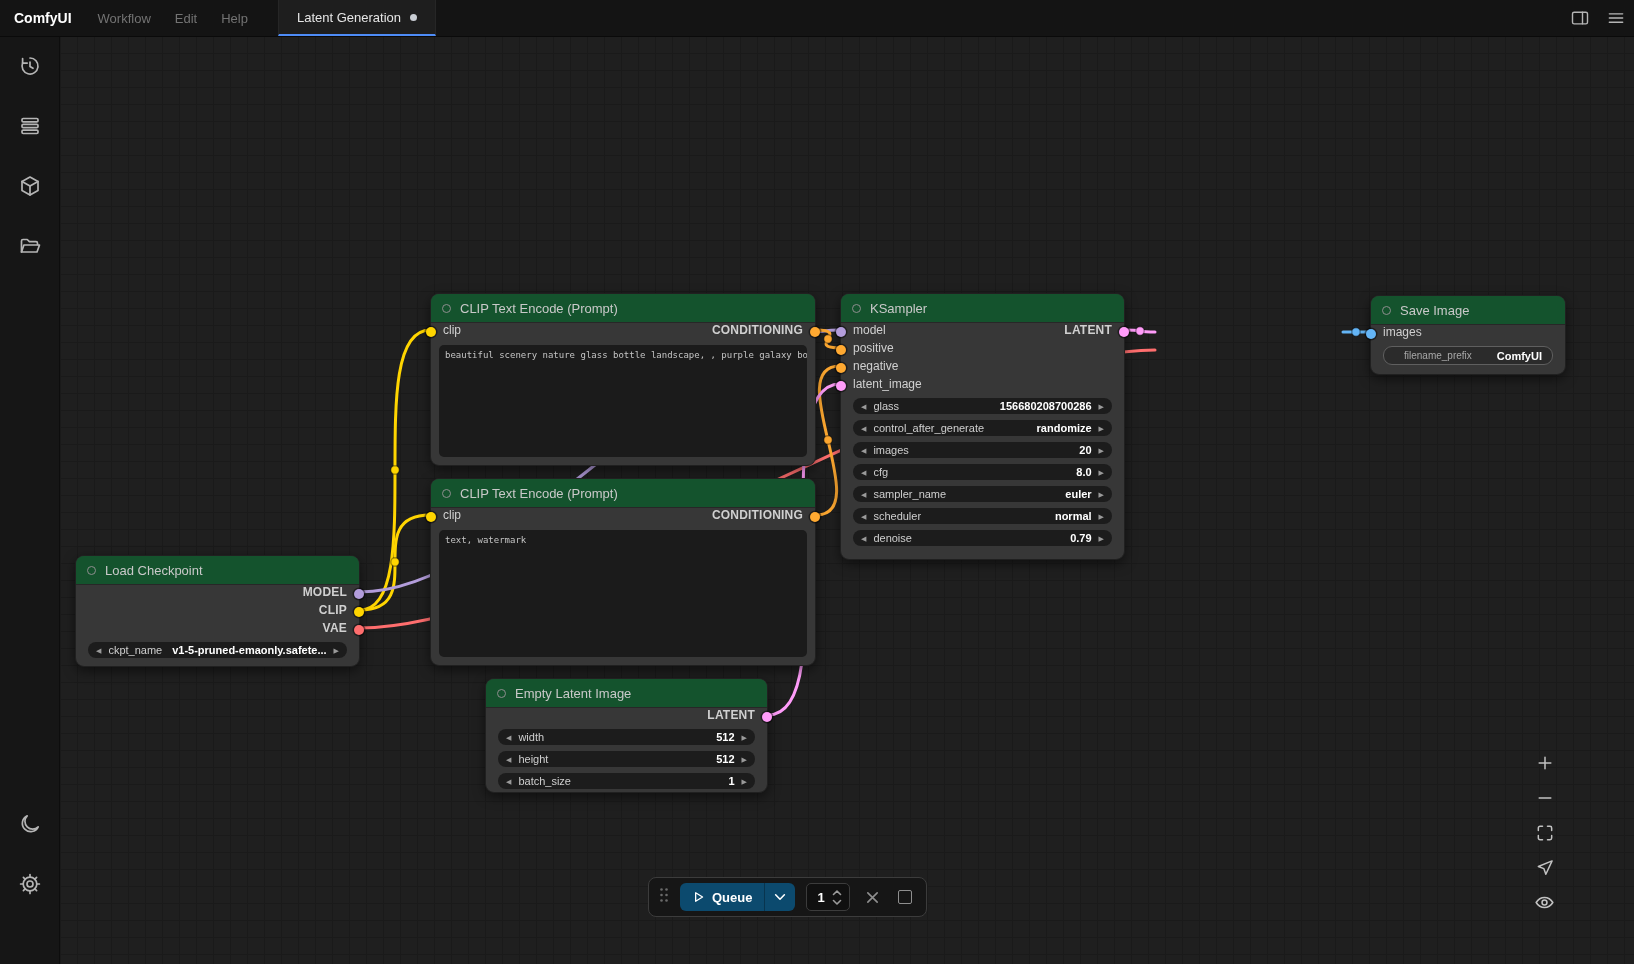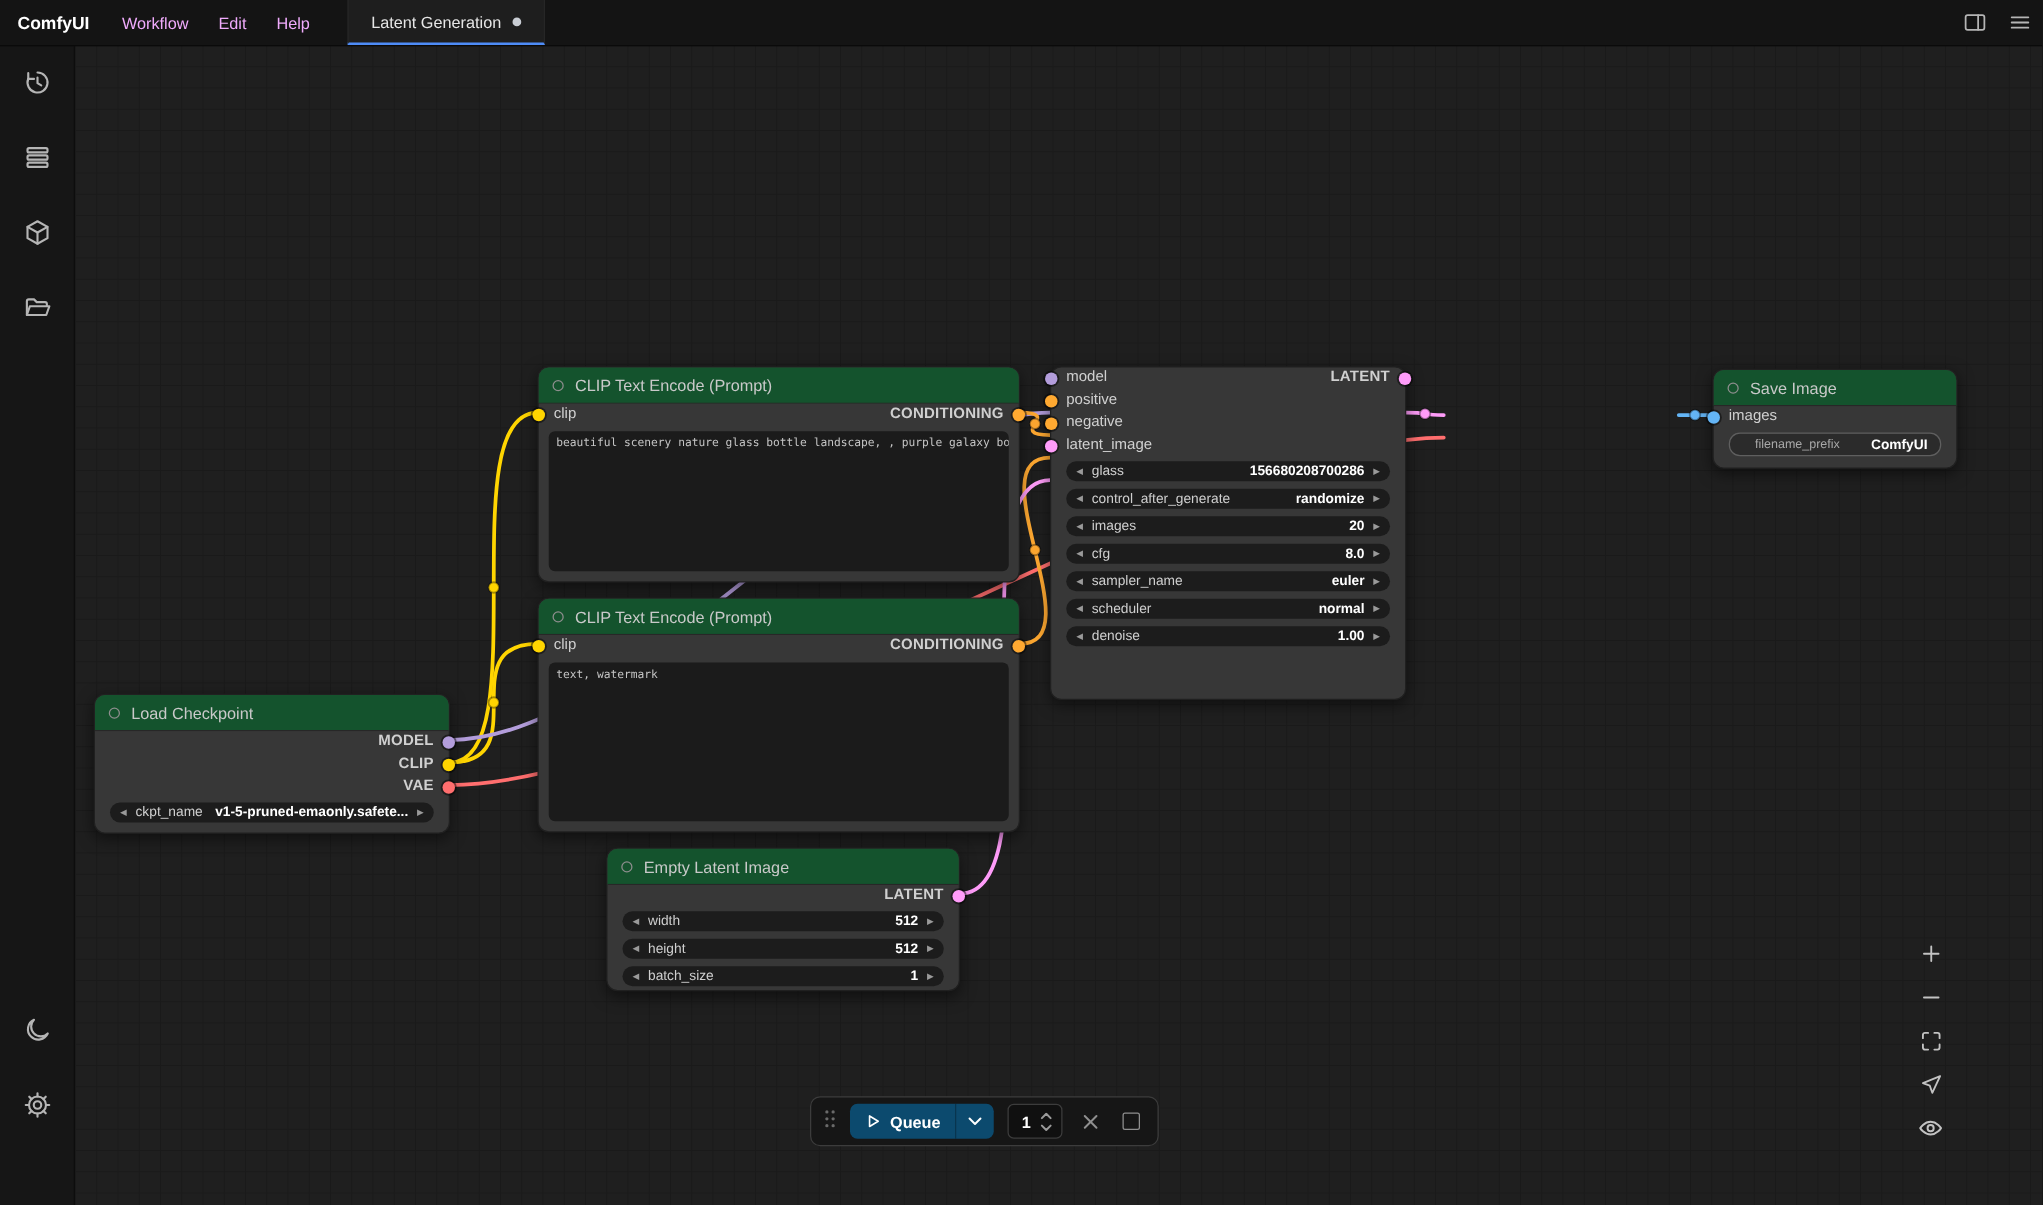--- a/index.html
+++ b/index.html
@@ -3,21 +3,21 @@
 <meta charset="utf-8">
 <style>
   html,body{margin:0;padding:0;background:#141414;}
   body{width:1634px;height:964px;position:relative;overflow:hidden;
        font-family:"Liberation Sans",sans-serif;-webkit-font-smoothing:antialiased;}
 
   
   .topbar{position:absolute;left:0;top:0;right:0;height:36px;background:#141414;
           display:flex;align-items:center;z-index:10;border-bottom:1px solid #0a0a0a;}
   .logo{color:#ffffff;font-weight:700;font-size:14px;padding:0 14px;}
-  .menu-item{color:#f0abfc;font-size:13px;padding:0 12px;cursor:default;}
+  .menu-item{color:#737373;font-size:13px;padding:0 12px;cursor:default;}
   .tab{height:36px;display:flex;align-items:center;gap:9px;padding:0 18px;margin-left:18px;
        background:#1e1e1e;border-bottom:2px solid #4e8cf7;border-left:1px solid #262626;
        border-right:1px solid #262626;color:#e6e6e6;font-size:13px;box-sizing:border-box;}
   .tab-dot{width:7px;height:7px;border-radius:50%;background:#c9cdd4;}
   .topbar-spacer{flex:1;}
   .tb-icon{width:36px;height:36px;display:flex;align-items:center;justify-content:center;color:#b5b5b5;}
   .tb-icon svg{stroke:#b5b5b5;fill:none;stroke-width:1.7;stroke-linecap:round;stroke-linejoin:round;}
 
   
   .sidebar{position:absolute;left:0;top:36px;bottom:0;width:60px;background:#161616;
@@ -266,20 +266,24 @@
     </div>
     <div class="widget">
       <span class="warr warr-l"></span>
       <span class="wlabel">batch_size</span>
       <span class="wvalue">1</span>
       <span class="warr warr-r"></span>
     </div>
   </div>
 
   <div class="node" style="left:780px;top:257px;width:285px;height:267px;">
+    <div class="nhead">
+      <span class="ndot"></span>
+      <span class="ntitle">KSampler</span>
+    </div>
     <div class="row">
       <span class="pin">model</span>
       <span class="pout">LATENT</span>
       <span class="pdot in c-model"></span>
       <span class="pdot out c-latent"></span>
     </div>
     <div class="row">
       <span class="pin">positive</span>
       <span class="pdot in c-cond"></span>
     </div>
@@ -323,21 +327,21 @@
     </div>
     <div class="widget">
       <span class="warr warr-l"></span>
       <span class="wlabel">scheduler</span>
       <span class="wvalue">normal</span>
       <span class="warr warr-r"></span>
     </div>
     <div class="widget">
       <span class="warr warr-l"></span>
       <span class="wlabel">denoise</span>
-      <span class="wvalue">1.00</span>
+      <span class="wvalue">0.79</span>
       <span class="warr warr-r"></span>
     </div>
   </div>
 
 
   <div class="node" style="left:1310px;top:259px;width:196px;height:80px;">
     <div class="nhead">
       <span class="ndot"></span>
       <span class="ntitle">Save Image</span>
     </div>

